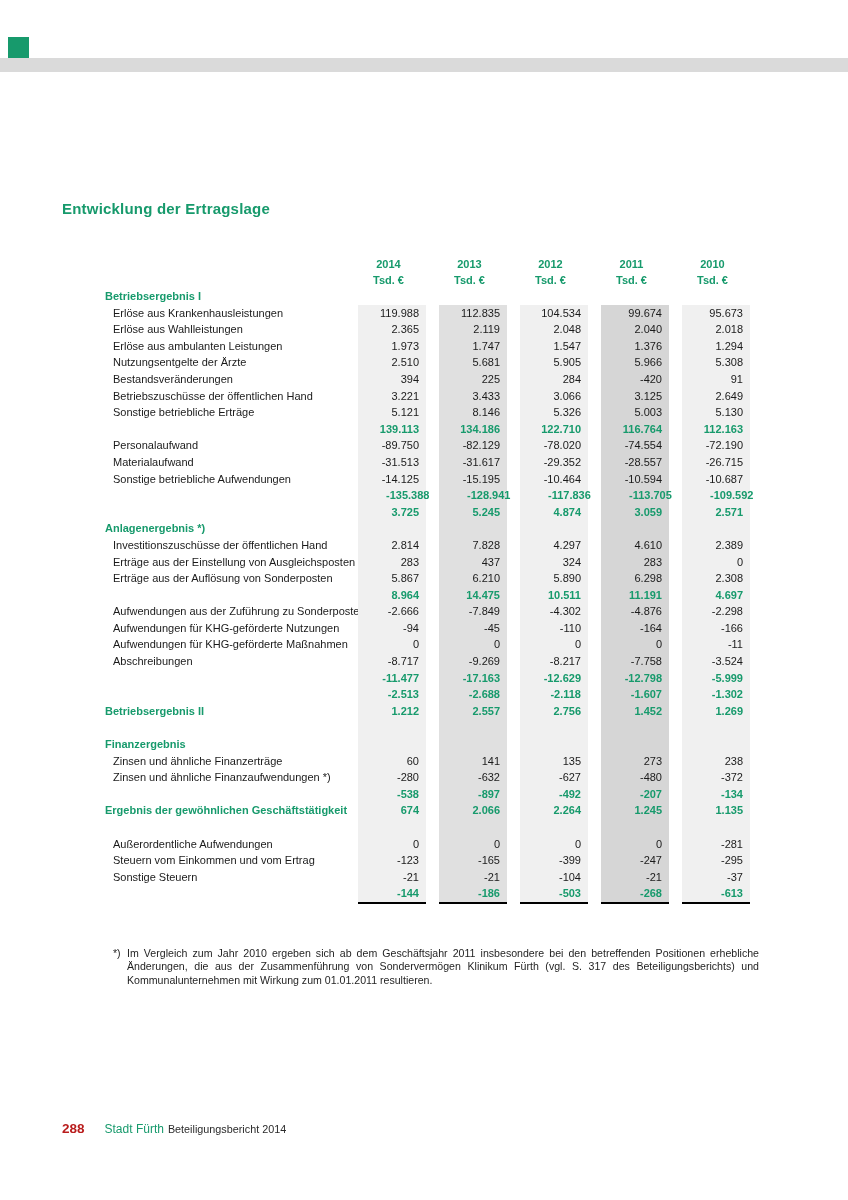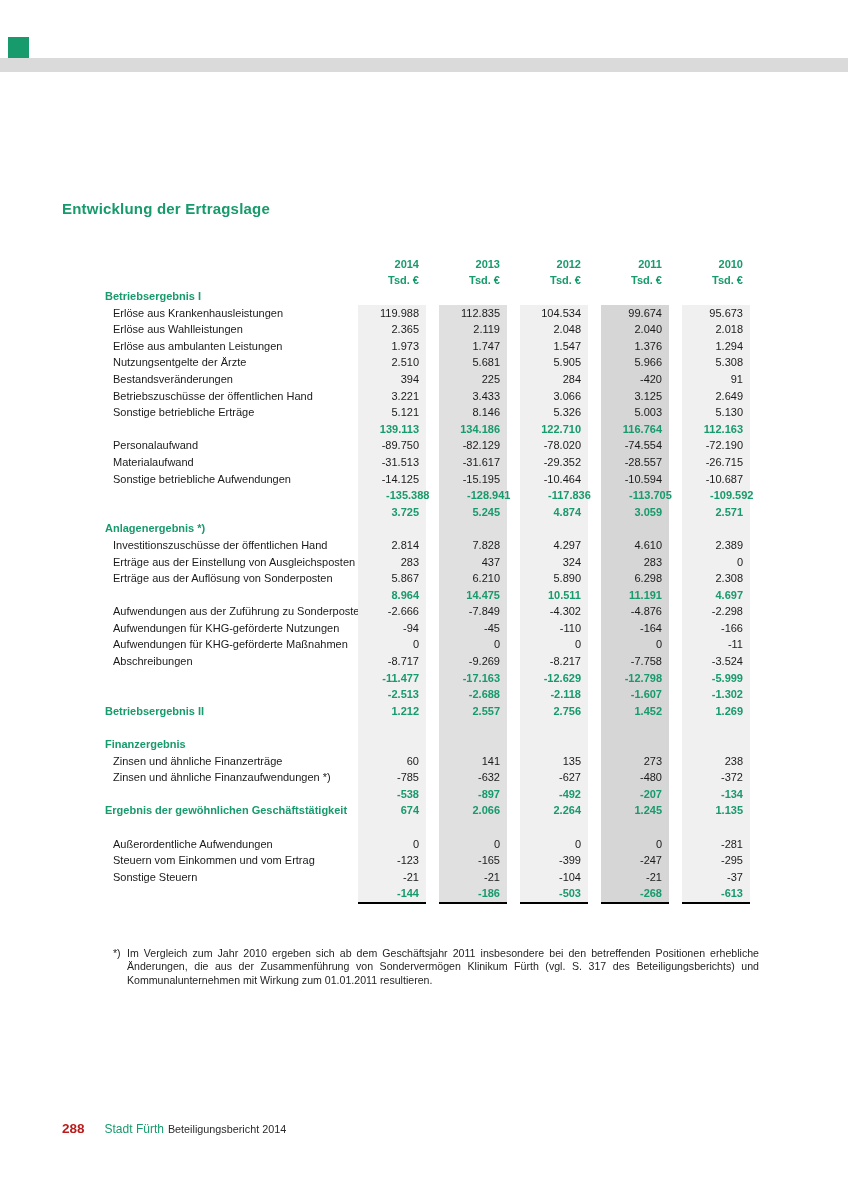--- a/index.html
+++ b/index.html
@@ -15,21 +15,21 @@
     font-size:15px;font-weight:bold;color:#179a6c;letter-spacing:.2px;
   }
   
   .tbl{position:absolute;left:105px;top:256px;width:645px;font-size:11px;}
   .grid-row{
     display:grid;
     grid-template-columns:240px 68px 68px 68px 68px 68px;
     column-gap:13px;
     height:16.6px;line-height:16.6px;
   }
-  .hdr .ycell{text-align:right;padding-right:7px;color:#179a6c;font-weight:bold;box-sizing:border-box;}
+  .hdr .ycell{text-align:center;padding-right:7px;color:#179a6c;font-weight:bold;box-sizing:border-box;}
   .hdr{height:32px;}
   .hdr .ycell div{height:16px;line-height:16px;}
   .label{white-space:nowrap;overflow:visible;}
   .cell{
     text-align:right;padding-right:7px;box-sizing:border-box;
     font-variant-numeric:tabular-nums;
   }
   
   .cell.band.c0,.cell.band.c2,.cell.band.c4{background:#f0f0f0;}
   .cell.band.c1{background:#e0e0e0;}
@@ -315,21 +315,21 @@
       <div class="grid-row row-item">
         <div class="label">Zinsen und ähnliche Finanzerträge</div>
         <div class="cell c0 band">60</div>
         <div class="cell c1 band">141</div>
         <div class="cell c2 band">135</div>
         <div class="cell c3 band">273</div>
         <div class="cell c4 band">238</div>
       </div>
       <div class="grid-row row-item">
         <div class="label">Zinsen und ähnliche Finanzaufwendungen *)</div>
-        <div class="cell c0 band">-785</div>
+        <div class="cell c0 band">-280</div>
         <div class="cell c1 band">-632</div>
         <div class="cell c2 band">-627</div>
         <div class="cell c3 band">-480</div>
         <div class="cell c4 band">-372</div>
       </div>
       <div class="grid-row row-sumx">
         <div class="label"></div>
         <div class="cell c0 band">-538</div>
         <div class="cell c1 band">-897</div>
         <div class="cell c2 band">-492</div>

